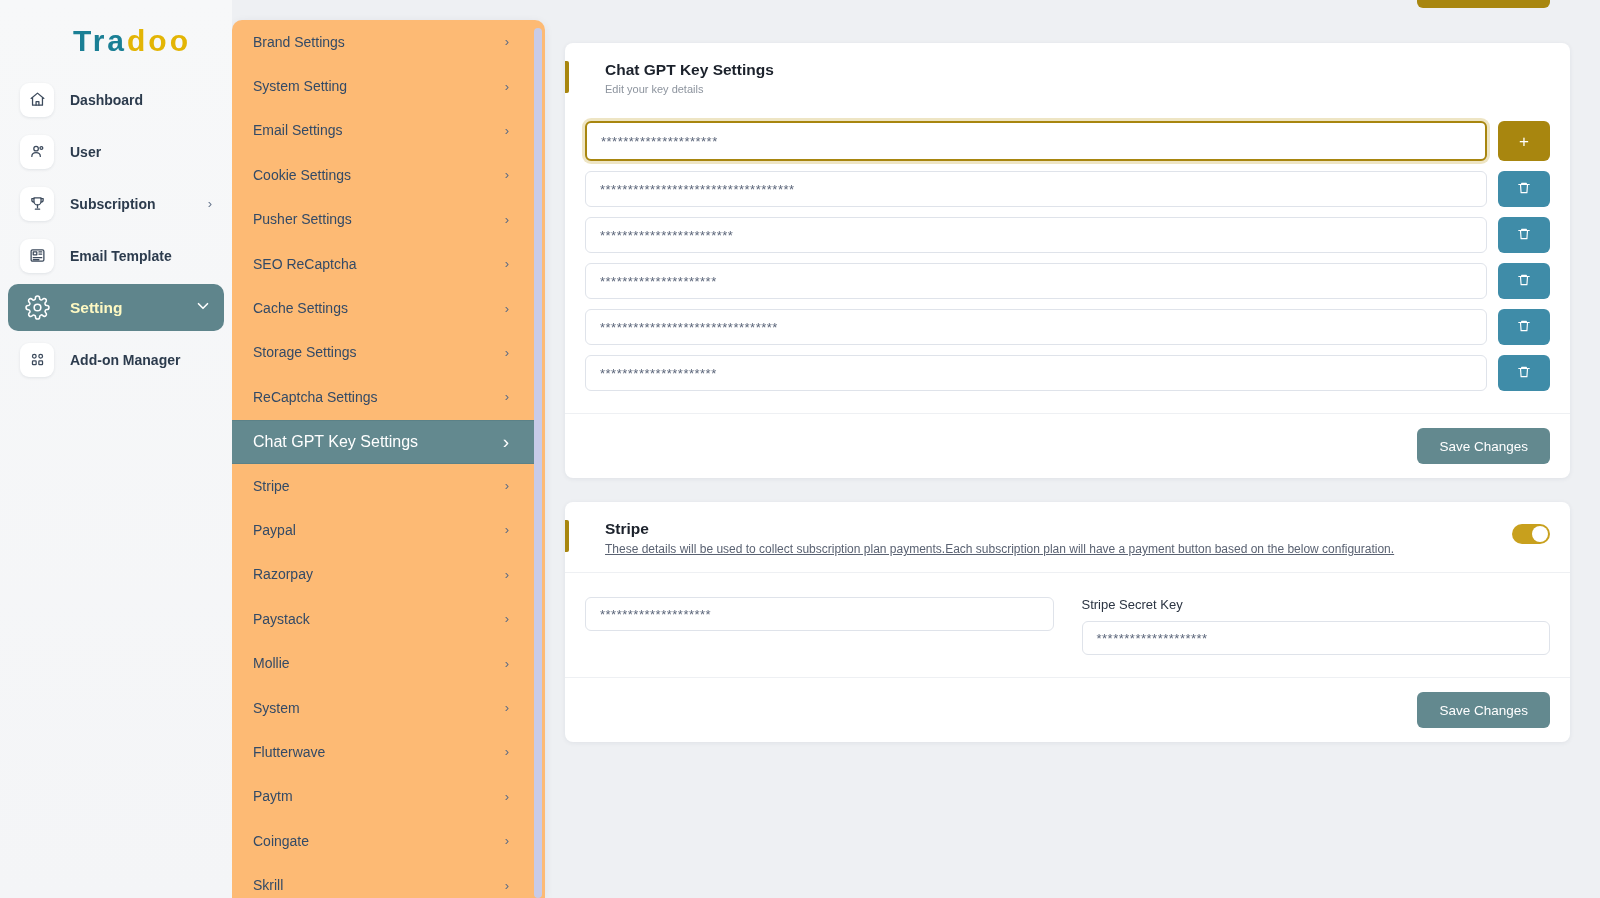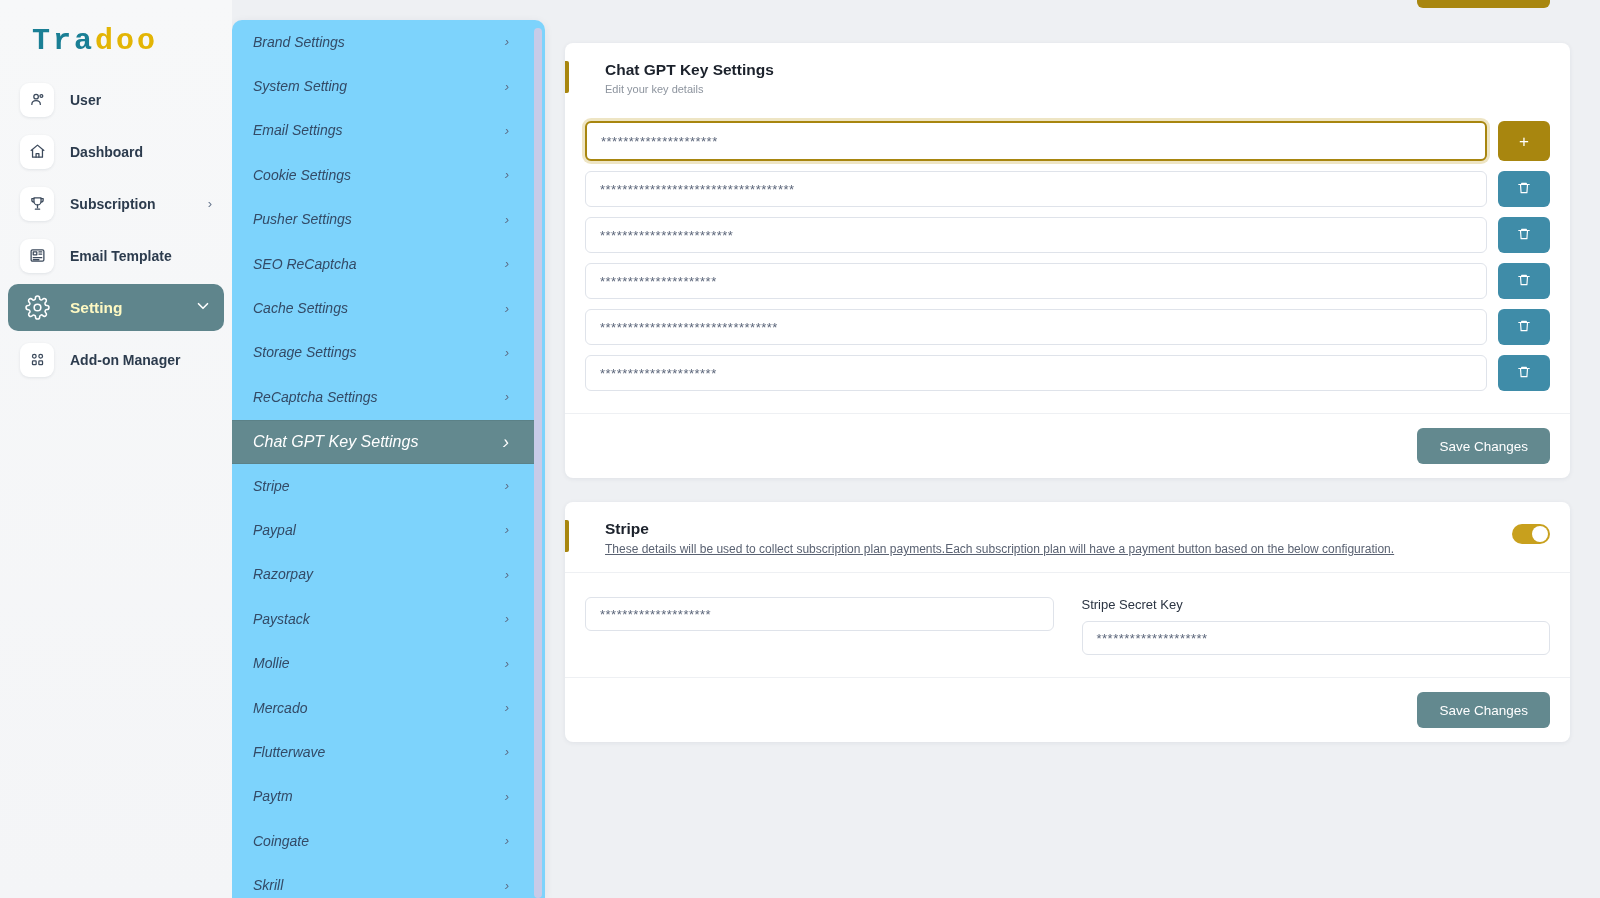--- a/index.html
+++ b/index.html
@@ -15,22 +15,23 @@
   .leftnav {
     width: 232px; height: 898px;
     background: linear-gradient(180deg,#f7f8f9 0%,#f4f5f7 100%);
     flex: 0 0 232px;
     position: relative;
     z-index: 3;
   }
   .logo {
     padding: 24px 0 0 32px;
     font-size: 30px; font-weight: 700; letter-spacing: 3px;
-    font-family: Liberation Mono, monospace;
+    font-family: Liberation Sans, sans-serif;
     height: 62px;
+    text-align: center;
   }
   .logo .t1 { color: #1a7f95; }
   .logo .t2 { color: #e3b505; }
 
   .navlist { margin-top: 14px; padding: 0 8px; }
   .navitem {
     display: flex; align-items: center;
     height: 47px; margin: 0 0 5px 0;
     padding: 0 12px;
     border-radius: 10px;
@@ -56,26 +57,25 @@
   }
   .navitem.active .ico { background: transparent; box-shadow: none; }
   .navitem.active .lbl { color: #fef9c3; font-size: 15.5px; }
   .navitem.active .caret { color: #ffffff; }
   .navitem .ico svg { display:block; }
 
   
   .setpanel {
     position: absolute; left: 232px; top: 20px;
     width: 313px; height: 878px;
-    background: #7dd3fc;
+    background: #fdba74;
     border-radius: 10px 10px 0 0;
     box-shadow: 0 2px 10px rgba(30,45,70,.07);
     overflow: hidden;
     z-index: 2;
-    font-style: italic;
   }
   .setpanel-inner {
     position: absolute; inset: 0 8px 0 0;
     overflow: hidden;
   }
   .setitem {
     display: flex; align-items: center;
     height: 44.4px;
     padding: 0 28px 0 21px;
     font-size: 14px; color: #334a66;
@@ -198,37 +198,37 @@
   <div class="leftnav">
     <div class="logo">
       <span class="t1">Tra</span><span class="t2">doo</span>
     </div>
 
     <div class="navlist">
 
       <div class="navitem">
         <span class="ico">
           <svg width="17" height="17" viewBox="0 0 24 24" fill="none" stroke="#3c4a5c" stroke-width="1.8" stroke-linecap="round" stroke-linejoin="round">
+              <path d="M3 10.5 12 3l9 7.5"></path>
+              <path d="M5 9.6V20h14V9.6"></path>
+              <path d="M10 20v-5h4v5"></path>
+            </svg>
+        </span>
+        <span class="lbl">Dashboard</span>
+      </div>
+
+      <div class="navitem">
+        <span class="ico">
+          <svg width="17" height="17" viewBox="0 0 24 24" fill="none" stroke="#3c4a5c" stroke-width="1.8" stroke-linecap="round" stroke-linejoin="round">
               <circle cx="10" cy="8" r="3.2"></circle>
               <path d="M4 19c0-3.3 2.7-5.5 6-5.5s6 2.2 6 5.5"></path>
               <circle cx="17.5" cy="7" r="2"></circle>
             </svg>
         </span>
         <span class="lbl">User</span>
-      </div>
-
-      <div class="navitem">
-        <span class="ico">
-          <svg width="17" height="17" viewBox="0 0 24 24" fill="none" stroke="#3c4a5c" stroke-width="1.8" stroke-linecap="round" stroke-linejoin="round">
-              <path d="M3 10.5 12 3l9 7.5"></path>
-              <path d="M5 9.6V20h14V9.6"></path>
-              <path d="M10 20v-5h4v5"></path>
-            </svg>
-        </span>
-        <span class="lbl">Dashboard</span>
       </div>
 
       <div class="navitem">
         <span class="ico">
           <svg width="17" height="17" viewBox="0 0 24 24" fill="none" stroke="#3c4a5c" stroke-width="1.8" stroke-linecap="round" stroke-linejoin="round">
               <path d="M7 4h10v5a5 5 0 0 1-10 0z"></path>
               <path d="M7 5H4v2a3 3 0 0 0 3 3"></path>
               <path d="M17 5h3v2a3 3 0 0 1-3 3"></path>
               <path d="M12 14v4"></path>
               <path d="M9 20h6"></path>
@@ -336,21 +336,21 @@
       </div>
       <div class="setitem">
         <span>Paystack</span>
         <span class="chev">›</span>
       </div>
       <div class="setitem">
         <span>Mollie</span>
         <span class="chev">›</span>
       </div>
       <div class="setitem">
-        <span>Mercado</span>
+        <span>System</span>
         <span class="chev">›</span>
       </div>
       <div class="setitem">
         <span>Flutterwave</span>
         <span class="chev">›</span>
       </div>
       <div class="setitem">
         <span>Paytm</span>
         <span class="chev">›</span>
       </div>

